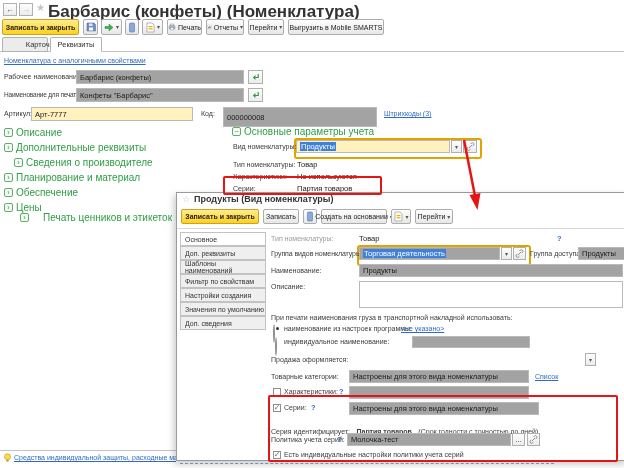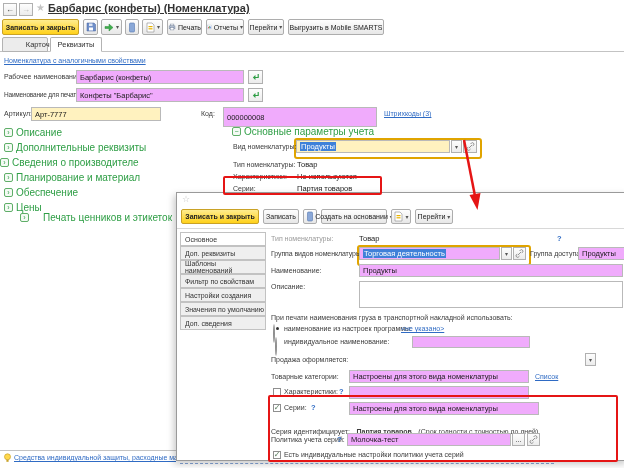--- a/index.html
+++ b/index.html
@@ -7,21 +7,21 @@
        font-family:"Liberation Sans","DejaVu Sans",sans-serif;color:#222;}
   .abs{position:absolute;}
   .lbl{font-size:7px;color:#3b3b3b;white-space:nowrap;}
   .lbl-s{font-size:6.5px;letter-spacing:-0.2px;}
   .glbl{color:#9a9a9a;}
   .val{font-size:7.5px;color:#1a1a1a;white-space:nowrap;}
   .b{font-weight:bold;}
   .link{font-size:7px;color:#2f6bc4;text-decoration:underline;white-space:nowrap;cursor:pointer;}
   .glink{font-size:10px;color:#2e9e45;white-space:nowrap;cursor:pointer;}
   .q{font-size:7.5px;color:#2f6bc4;font-weight:bold;}
-  .inp,.fld{background:#f0abfc;border:1px solid #b9b9b9;font-size:7.5px;color:#1a1a1a;
+  .inp,.fld{background:#a3a3a3;border:1px solid #b9b9b9;font-size:7.5px;color:#1a1a1a;
        box-sizing:border-box;padding:0 3px;display:flex;align-items:center;overflow:hidden;white-space:nowrap;
        font-family:"Liberation Sans","DejaVu Sans",sans-serif;}
   input.inp{display:block;line-height:12px;}
   .yf{background:#fff2bf;}
   .sel{background:#3f81d9;color:#fff;padding:0 1px;}
   .btn{background:linear-gradient(#fefefe,#e7e7e7);border:1px solid #adadad;border-radius:2px;
        font-size:7px;color:#222;display:flex;align-items:center;justify-content:center;gap:2px;
        box-sizing:border-box;white-space:nowrap;cursor:pointer;}
   .ybtn{background:linear-gradient(#ffec8f,#ffd11a);border:1px solid #c9a227;font-weight:bold;}
   .ddc{font-size:6px;color:#555;line-height:1;}
@@ -52,21 +52,21 @@
 
 <div class="scr">
 
   <div class="abs sq" style="left:3px;top:3px;width:14px;height:13px;">
     <span style="font-size:8px;color:#444;">←</span>
   </div>
   <div class="abs sq" style="left:19px;top:3px;width:14px;height:13px;">
     <span style="font-size:8px;color:#b5b5b5;">→</span>
   </div>
   <span class="abs star" style="left:36px;top:3px;">★</span>
-  <div class="abs b" style="left:48px;top:2px;font-size:11px;color:#333;white-space:nowrap;text-decoration:underline;">Барбарис (конфеты) (Номенклатура)</div>
+  <div class="abs b" style="left:48px;top:2px;font-size:17px;color:#333;white-space:nowrap;">Барбарис (конфеты) (Номенклатура)</div>
 
   <div class="abs btn ybtn" style="left:2px;top:19px;width:77px;height:16px;">
     <span>Записать и закрыть</span>
   </div>
   <div class="abs btn" style="left:83px;top:19px;width:15px;height:16px;">
     <svg width="10" height="10" viewBox="0 0 10 10">
         <path d="M1 1h7l1.5 1.5V9H1z" fill="#6f8fc9" stroke="#44609c" stroke-width=".5"></path>
         <rect x="3" y="5.5" width="4" height="3" fill="#fff"></rect>
         <rect x="3" y="1.5" width="3.5" height="2.5" fill="#dfe7f5"></rect>
       </svg>
@@ -136,34 +136,34 @@
 
   <div class="abs lbl lbl-s" style="left:4px;top:91px;">Наименование для печати:</div>
   <input class="abs inp" style="left: 76px; top: 88px; width: 168px; height: 14px;" value="Конфеты &quot;Барбарис&quot;">
   <div class="abs sq" style="left:248px;top:88px;width:15px;height:14px;">
     <svg width="9" height="9" viewBox="0 0 10 10">
         <path d="M8 1v4H3M5 3 3 5l2 2" stroke="#2e9e45" fill="none" stroke-width="1.3"></path>
       </svg>
   </div>
 
   <div class="abs lbl" style="left:4px;top:110px;">Артикул:</div>
-  <input class="abs inp yf" style="left: 31px; top: 107px; width: 130px; height: 14px;" value="Арт-7777">
+  <input class="abs inp yf" style="left: 31px; top: 107px; width: 162px; height: 14px;" value="Арт-7777">
   <div class="abs lbl" style="left:201px;top:110px;">Код:</div>
   <input class="abs inp" style="left: 223px; top: 107px; width: 154px; height: 20px;" value="000000008">
   <div class="abs link" style="left:384px;top:110px;">Штрихкоды (3)</div>
 
   <div class="abs" style="left:4px;top:127px;display:flex;align-items:center;gap:3px;">
       <span class="sic">›</span>
       <span class="glink">Описание</span>
     </div>
   <div class="abs" style="left:4px;top:142px;display:flex;align-items:center;gap:3px;">
       <span class="sic">›</span>
       <span class="glink">Дополнительные реквизиты</span>
     </div>
-  <div class="abs" style="left:0;top:157px;display:flex;align-items:center;gap:3px;">
+  <div class="abs" style="left:14px;top:157px;display:flex;align-items:center;gap:3px;">
       <span class="sic">›</span>
       <span class="glink">Сведения о производителе</span>
     </div>
   <div class="abs" style="left:4px;top:172px;display:flex;align-items:center;gap:3px;">
       <span class="sic">›</span>
       <span class="glink">Планирование и материал</span>
     </div>
   <div class="abs" style="left:4px;top:187px;display:flex;align-items:center;gap:3px;">
       <span class="sic">›</span>
       <span class="glink">Обеспечение</span>
@@ -206,20 +206,21 @@
     <svg class="abs" style="left:3px;top:1px;" width="9" height="10" viewBox="0 0 9 10">
         <circle cx="4.5" cy="3.8" r="3" fill="#ffd84d" stroke="#c9a227" stroke-width=".7"></circle>
         <rect x="3.4" y="6.6" width="2.2" height="2.2" fill="#c9a227"></rect>
       </svg>
     <span class="abs link" style="left:14px;top:2px;">Средства индивидуальной защиты, расходные материал</span>
   </div>
   <div class="abs" style="left:180px;top:461px;width:374px;height:2px;border-bottom:1px dashed #5b86c9;opacity:.75;"></div>
 
   <div class="dlg">
     <span class="abs star" style="left:5px;top:2px;font-size:9px;">☆</span>
+    <div class="abs b" style="left:17px;top:1px;font-size:9px;color:#333;white-space:nowrap;">Продукты (Вид номенклатуры)</div>
 
     <div class="abs btn ybtn" style="left:4px;top:16px;width:78px;height:15px;">
       <span>Записать и закрыть</span>
     </div>
     <div class="abs btn" style="left:86px;top:16px;width:36px;height:15px;">
       <span>Записать</span>
     </div>
     <div class="abs btn" style="left:126px;top:16px;width:14px;height:15px;">
       <svg width="10" height="11" viewBox="0 0 10 11">
           <rect x="2.5" y="1" width="5" height="9" rx="1" fill="#8aa8d8" stroke="#5577b0" stroke-width=".6"></rect>

